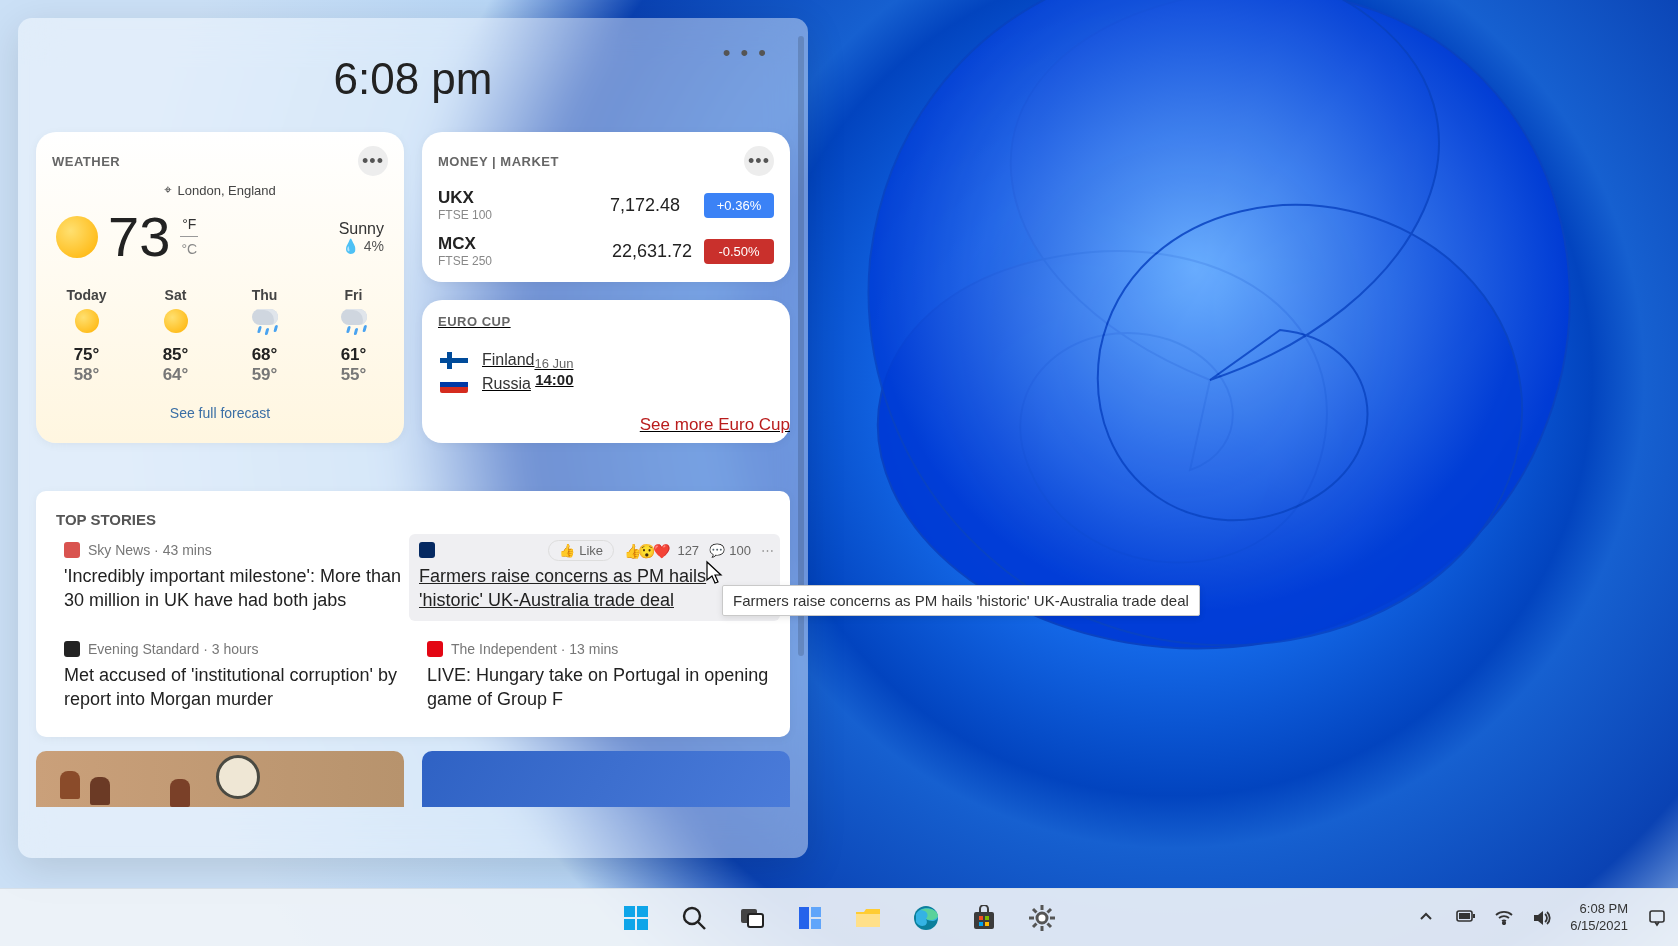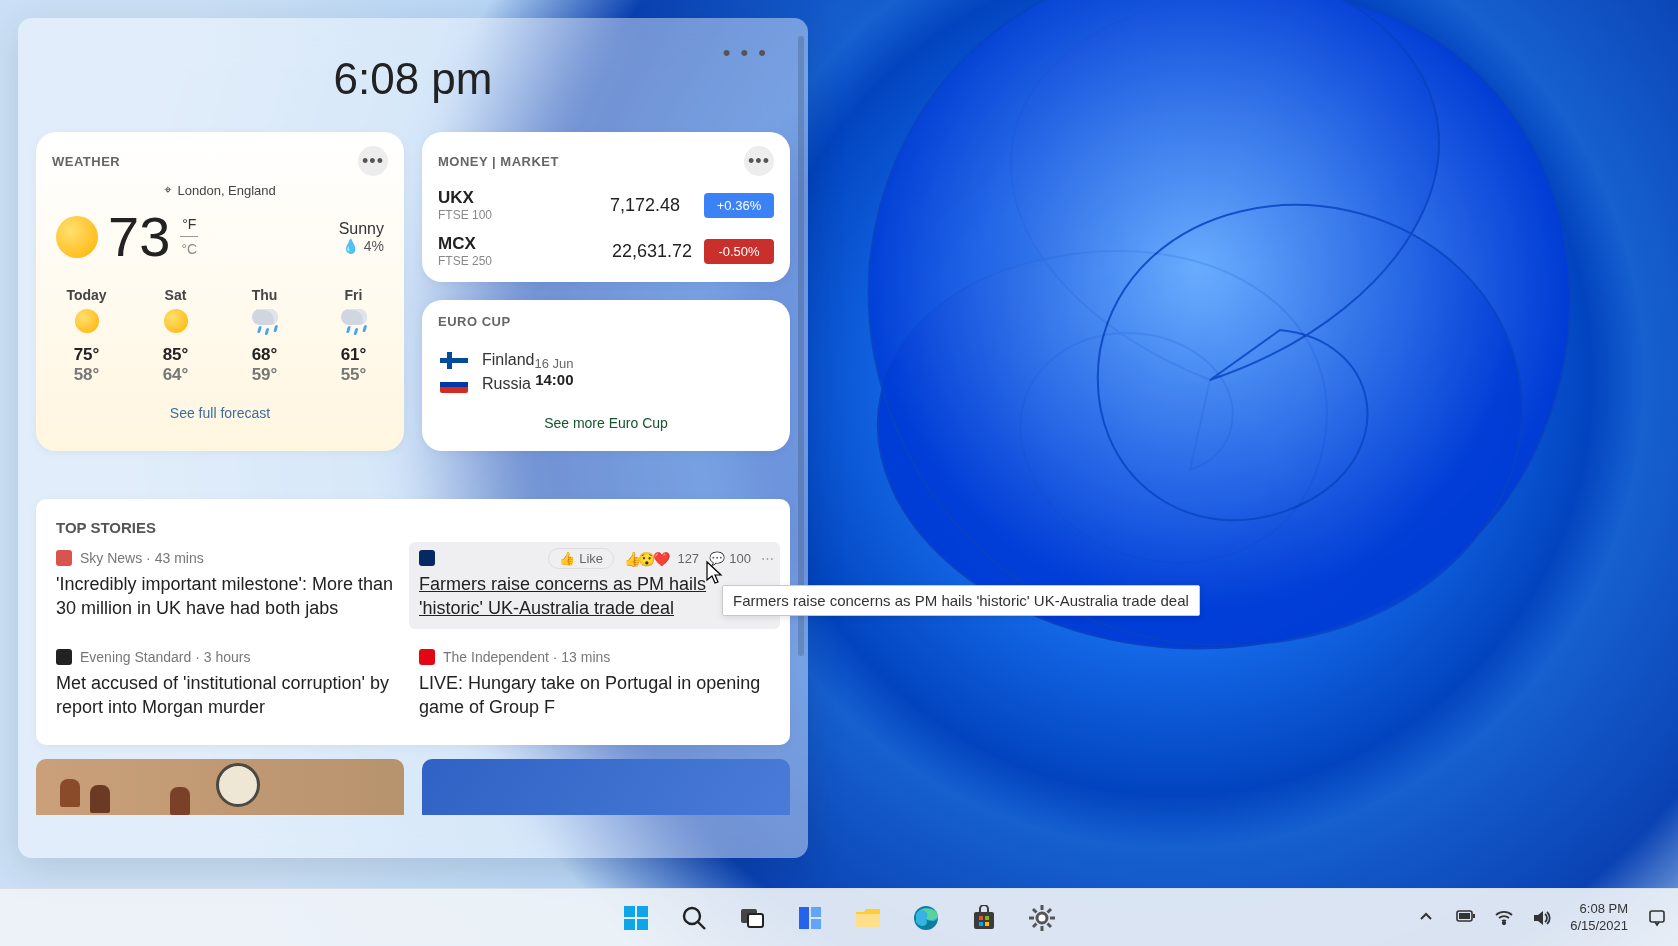--- a/index.html
+++ b/index.html
@@ -53,36 +53,36 @@
   .forecast-link { text-align:center; font-size:14px; color:#3a6ea5; padding:10px 0 16px; cursor:pointer; }
   
   .money .mrow { display:flex; align-items:center; justify-content:space-between; padding:6px 16px; }
   .money .sym { font-size:17px; font-weight:600; color:#222; }
   .money .sub { font-size:12px; color:#888; }
   .money .val { font-size:18px; color:#222; }
   .badge { font-size:13px; color:#fff; padding:5px 10px; border-radius:4px; min-width:70px; text-align:center; }
   .money { padding-bottom:8px; }
   
   .rcol { display:flex; flex-direction:column; gap:18px; flex:1; }
-  .euro { padding-bottom:16px; }
+  .euro { padding-bottom:4px;text-decoration:underline; }
   .euro .teams { padding:10px 18px 6px; display:flex; justify-content:flex-start; align-items:center; }
   .team { display:flex; align-items:center; gap:14px; font-size:16px; color:#333; margin:6px 0; }
   .flag { width:28px; height:17px; border-radius:2px; }
   .flag-fi { background:linear-gradient(#fff,#fff); position:relative; }
   .flag-fi::before { content:""; position:absolute; background:#004b9a; top:0; left:7px; width:5px; height:17px; }
   .flag-fi::after  { content:""; position:absolute; background:#004b9a; top:6px; left:0; width:28px; height:5px; }
   .flag-ru { background:linear-gradient(#fff 0 33%,#0039a6 33% 66%,#d52b1e 66% 100%); }
   .when { text-align:right; font-size:13px; color:#666; }
   .when b { display:block; color:#222; font-size:15px; }
-  .euro .see { text-align:center; font-size:14px; color:#14532d; padding:10px 0 4px; cursor:pointer; }
+  .euro .see { text-align:right; font-size:17px; color:#b91c1c; padding:10px 0 4px; cursor:pointer; }
   
   .stories { margin:48px 18px 0; background:#fff; border-radius:10px; padding:20px 0 26px; box-shadow:0 2px 10px rgba(0,0,0,.05); }
   .stories .sh { font-size:15px; font-weight:600; color:#555; padding:0 20px 14px; }
   .stories .grid { display:grid; grid-template-columns:1fr 1fr; gap:28px 12px; padding:0 20px; }
-  .story { cursor:pointer; }
+  .story { cursor:pointer;margin-left:8px; }
   .meta { display:flex; align-items:center; gap:8px; font-size:14px; color:#777; margin-bottom:6px; }
   .src-ic { width:16px; height:16px; border-radius:3px; display:inline-block; }
   .headline { font-size:18px; color:#222; line-height:1.35; }
   .story.hover { background:#efeff2; border-radius:6px; padding:8px 10px; margin:-8px -10px; }
   .story.hover .headline { text-decoration:underline; }
   .reactbar { display:flex; align-items:center; gap:10px; font-size:13px; color:#666; margin-bottom:4px; margin-left:-2px; }
   .like { display:flex; align-items:center; gap:4px; border:1px solid #ddd; border-radius:14px; padding:2px 10px; }
   .emoji { font-size:14px; letter-spacing:-3px; }
   .cmt { display:flex; align-items:center; gap:4px; }
   .hover .meta .txt { visibility:hidden; } 

